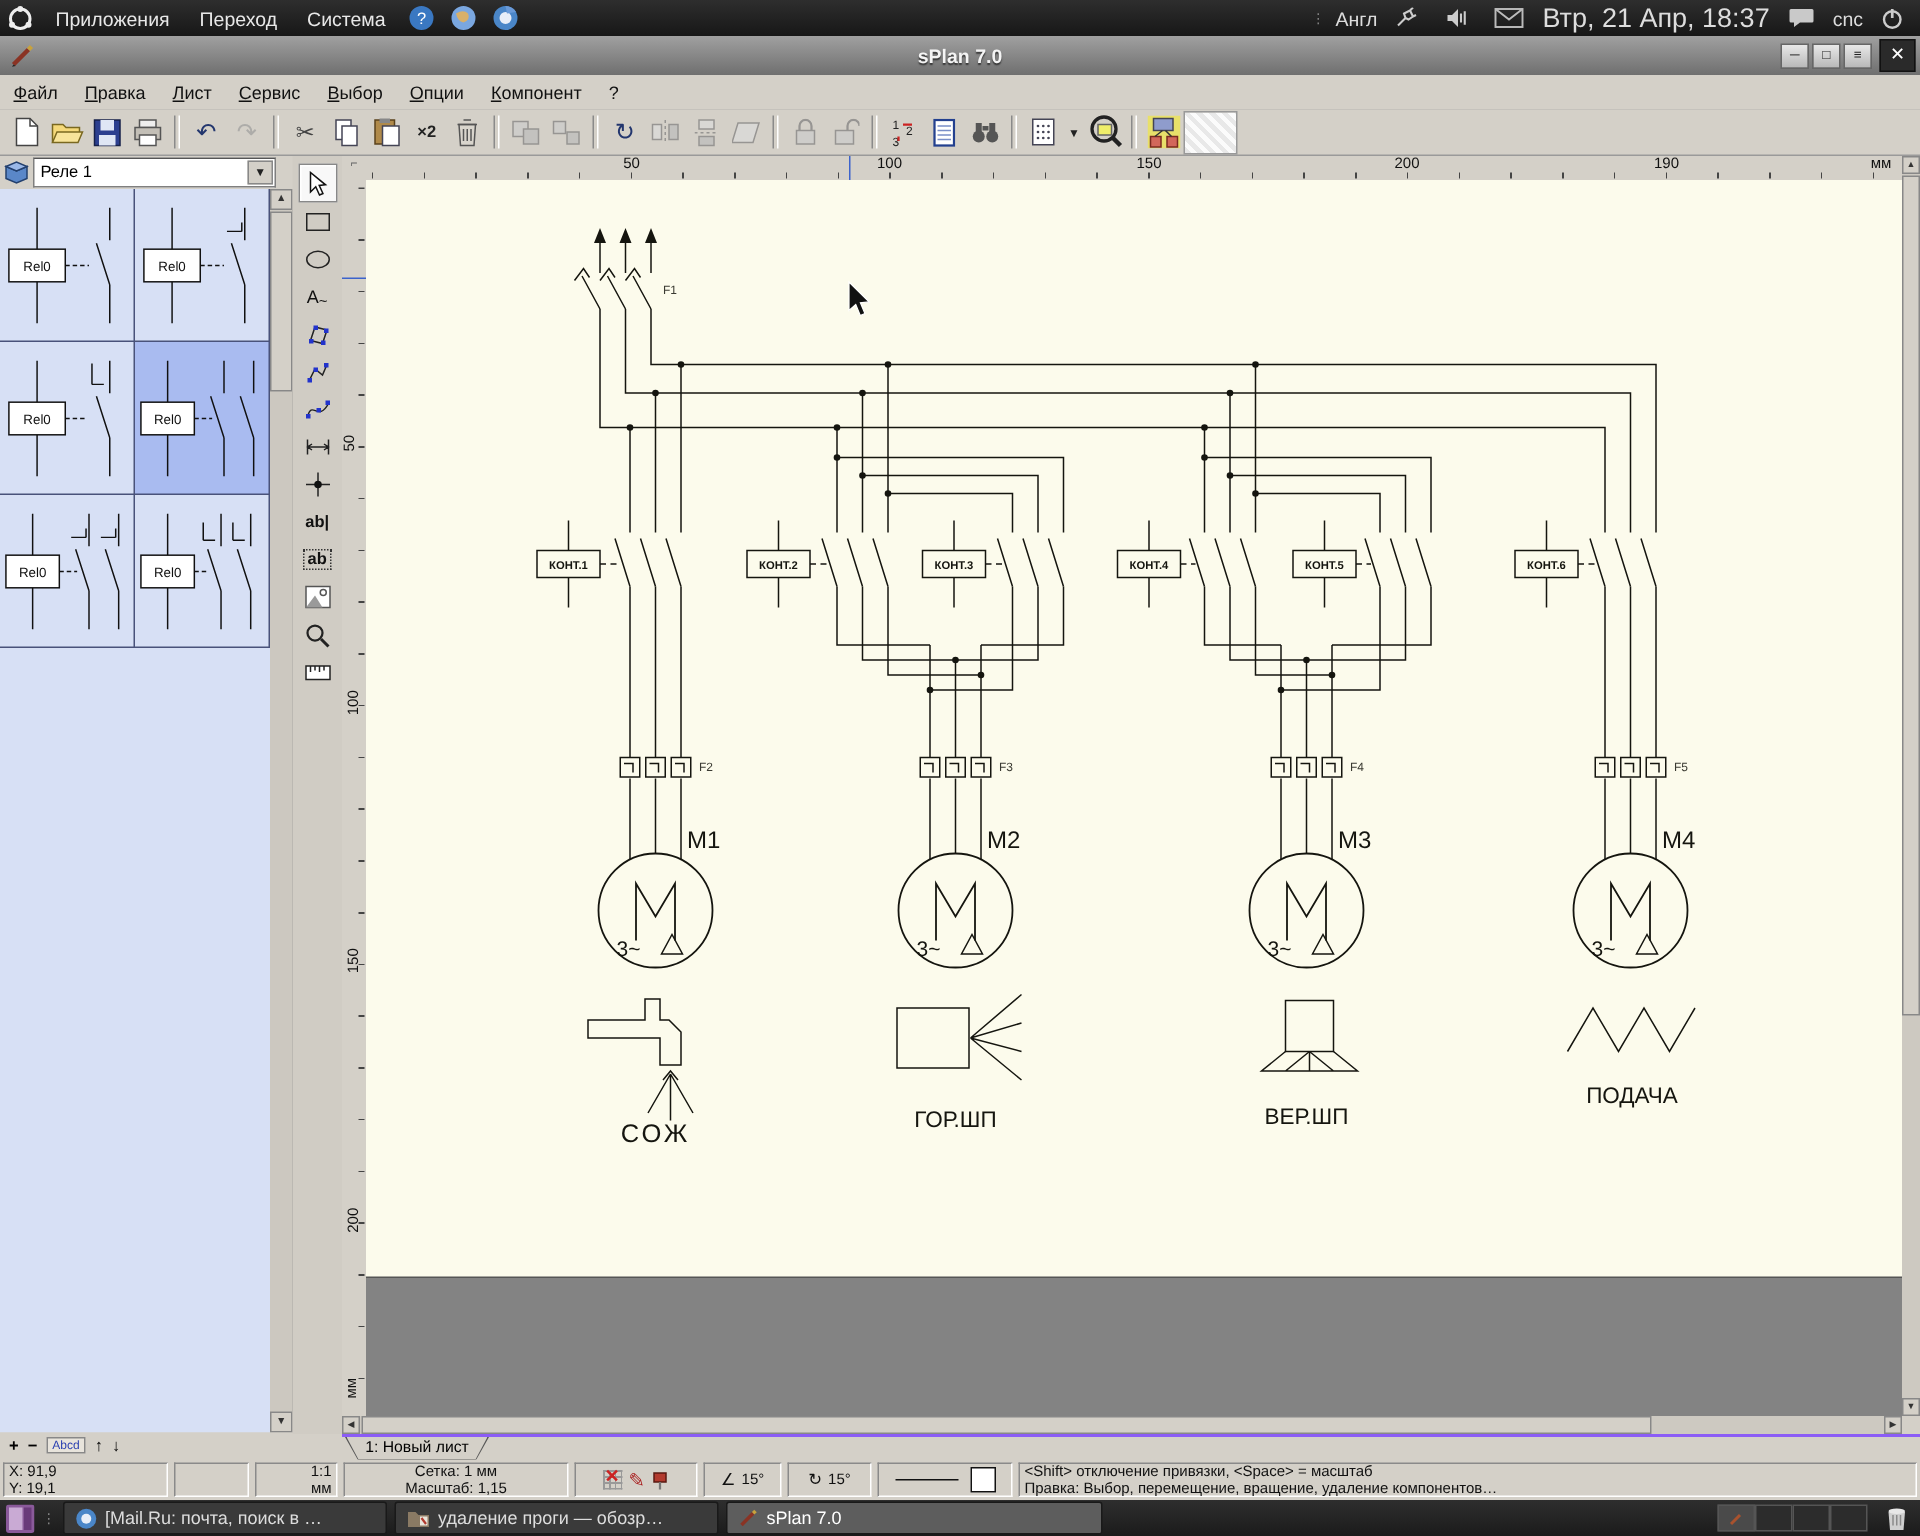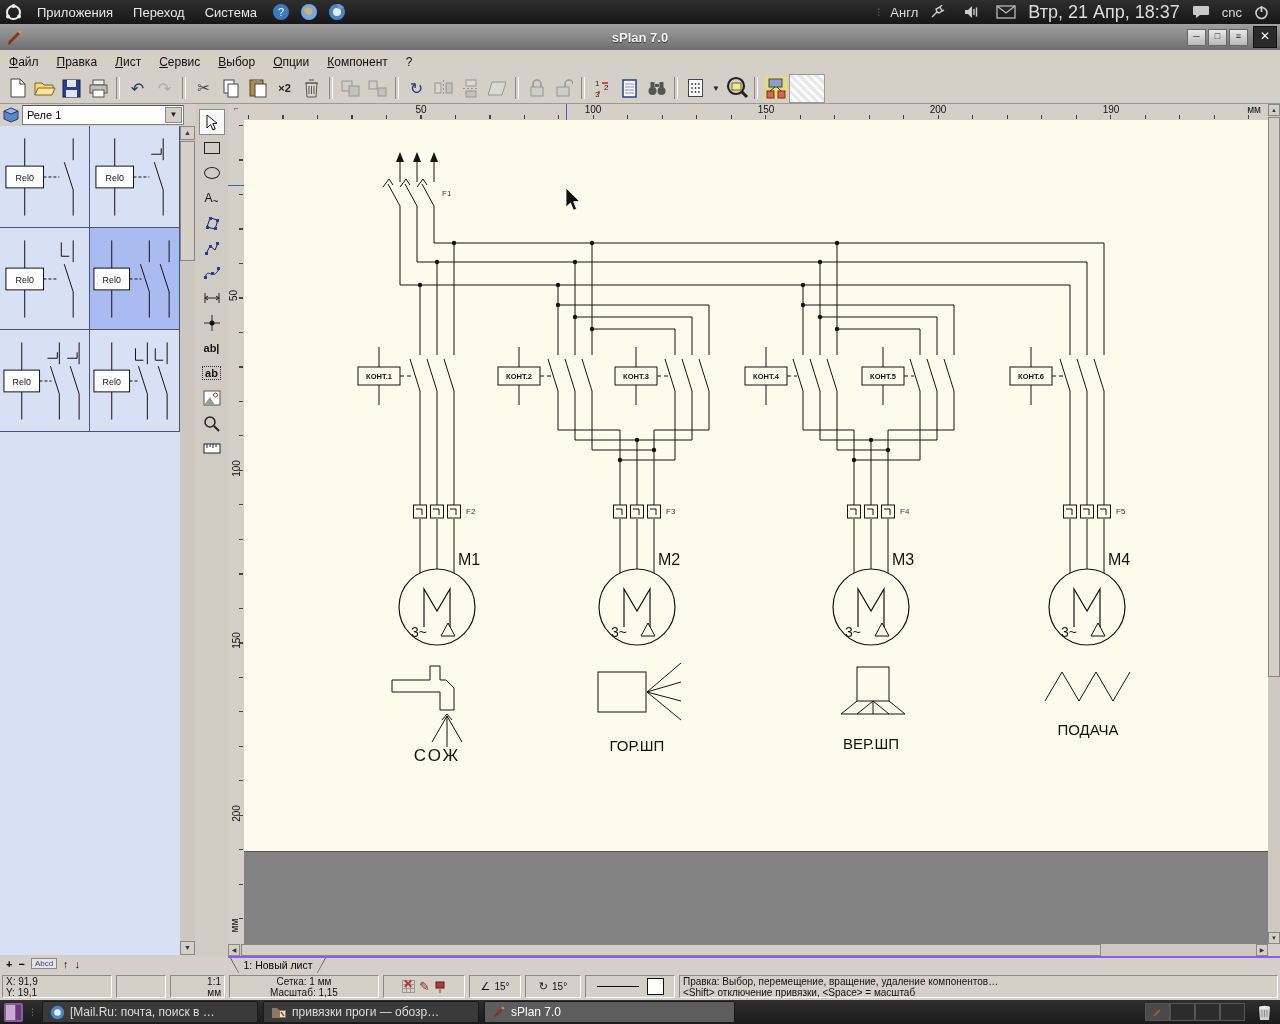--- a/index.html
+++ b/index.html
@@ -769,22 +769,22 @@
     </div>
     <div class="scell row" style="width:56px;justify-content:center;">
       <span style="font-size:11px;">↻</span>
       <span>15°</span>
     </div>
     <div class="scell row" style="width:90px;justify-content:center;gap:8px;">
       <span style="display:inline-block;width:42px;height:0;border-top:1px solid #111;"></span>
       <span style="display:inline-block;width:15px;height:15px;border:1.5px solid #111;background:#fff;"></span>
     </div>
     <div class="scell" style="flex:1;justify-content:center;">
+      <span>&lt;Shift&gt; отключение привязки, &lt;Space&gt; =  масштаб</span>
       <span>Правка: Выбор, перемещение, вращение, удаление компонентов…</span>
-      <span>&lt;Shift&gt; отключение привязки, &lt;Space&gt; =  масштаб</span>
     </div>
   </div>
 
   <div class="abs" id="taskbar">
     <span class="picon" style="margin-left:4px;">
       <svg width="19" height="19" viewBox="0 0 19 19">
           <rect x="0" y="0" width="19" height="19" rx="2" fill="#8a5a9a"></rect>
           <rect x="2" y="2" width="9" height="15" fill="#c9aad4"></rect>
           <rect x="12" y="2" width="5" height="15" fill="#6a3a7a"></rect>
         </svg>
@@ -796,21 +796,21 @@
           <circle cx="9" cy="9" r="4" fill="#e8eef8"></circle>
         </svg>
       <span>[Mail.Ru: почта, поиск в …</span>
     </div>
     <div class="task">
       <svg width="16" height="13" viewBox="0 0 16 13">
           <path d="M1,12 V2 H6 L8,4 H15 V12 Z" fill="#8a7a64"></path>
           <rect x="9" y="5" width="5" height="6" fill="#e8e4da"></rect>
           <path d="M10,6 L13,10" stroke="#b23a2e" stroke-width="1.5"></path>
         </svg>
-      <span>привязки проги — обозр…</span>
+      <span>удаление проги — обозр…</span>
     </div>
     <div class="task active" style="width:235px;">
       <svg width="14" height="14" viewBox="0 0 18 18">
           <path d="M3,15 L13,5" stroke="#8a3324" stroke-width="3"></path>
           <path d="M13,5 L15,3" stroke="#c8a23c" stroke-width="3"></path>
         </svg>
       <span>sPlan 7.0</span>
     </div>
     <span style="margin-left:auto;display:flex;gap:0;">
       <span class="wscell" style="background:#4a4a4a;display:flex;align-items:center;justify-content:center;">

